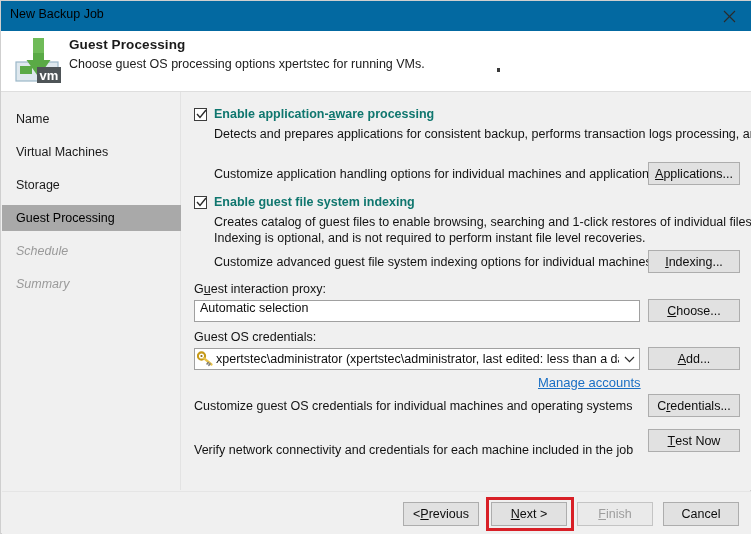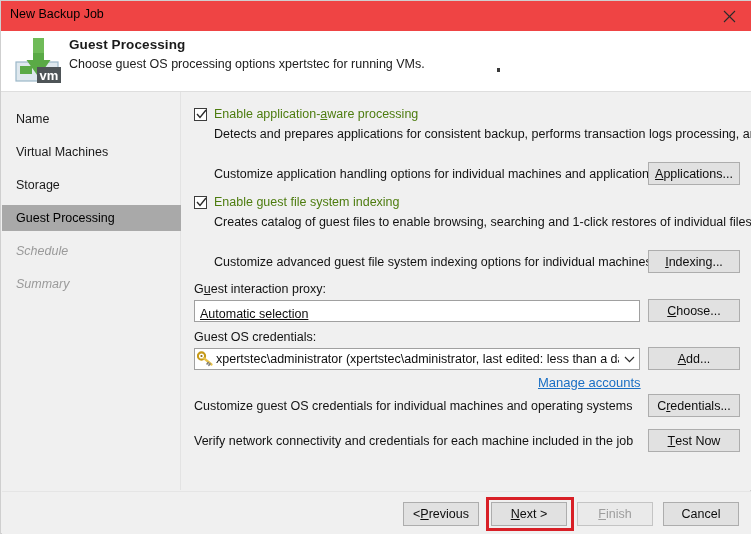--- a/index.html
+++ b/index.html
@@ -15,21 +15,21 @@
     position: relative;
     width: 751px; height: 534px;
     background: #f0f0f0;
     border: 1px solid #cfcfcf;
   }
 
   
   #titlebar {
     position: absolute; left: 0; top: 0;
     width: 751px; height: 30px;
-    background: #ef4444;
+    background: #0369a1;
   }
   #title-text {
     position: absolute; left: 9px; top: 6px;
     font-size: 12.5px; color: #000000;
     white-space: nowrap;
   }
   #close-btn {
     position: absolute; right: 0; top: 0;
     width: 46px; height: 30px;
     display: flex; align-items: center; justify-content: center;
@@ -93,21 +93,21 @@
   .cb-row { position: absolute; left: 12px; }
   .checkbox {
     position: absolute; left: 0; top: 1px;
     width: 13px; height: 13px;
     background: #ffffff;
     border: 1px solid #3c3c3c;
   }
   .checkbox svg { position: absolute; left: 1px; top: 0px; }
   .cb-label {
     position: absolute; left: 20px; top: 0px;
-    font-size: 12.5px; font-weight: normal; color: #4d7c0f;
+    font-size: 12.5px; font-weight: bold; color: #0f766e;
     white-space: nowrap;
     text-align: center;
   }
   .desc {
     position: absolute;
     font-size: 12.5px; color: #121212;
     line-height: 16px;
     white-space: nowrap;
   }
   .u { text-decoration: underline; text-underline-offset: 1px; }
@@ -131,24 +131,24 @@
   .field-label {
     position: absolute;
     font-size: 12.5px; color: #121212;
     white-space: nowrap;
   }
   .textbox {
     position: absolute;
     height: 22px;
     background: #ffffff;
     border: 1px solid #a0a0a0;
-    display: flex; align-items: flex-end;
+    display: flex; align-items: flex-start;
     padding-left: 5px;
     font-size: 12.5px; color: #0d0d0d;
-    white-space: nowrap; overflow: hidden; text-decoration: underline;
+    white-space: nowrap; overflow: hidden;
   }
   .combobox {
     position: absolute;
     height: 22px;
     background: #ffffff;
     border: 1px solid #a0a0a0;
     display: flex; align-items: center;
     font-size: 12.5px; color: #0d0d0d;
     white-space: nowrap; overflow: hidden;
   }
@@ -262,20 +262,21 @@
 
     <div class="cb-row" style="top:103px">
       <span class="checkbox">
         <svg width="11" height="11" viewBox="0 0 11 11">
           <polyline points="1,5 4,8.5 10,1" fill="none" stroke="#2b2b2b" stroke-width="1.4"></polyline>
         </svg>
       </span>
       <span class="cb-label">Enable guest file system indexing</span>
     </div>
     <div class="desc" style="left:32px; top:122px">Creates catalog of guest files to enable browsing, searching and 1-click restores of individual files.</div>
+    <div class="desc" style="left:32px; top:138px">Indexing is optional, and is not required to perform instant file level recoveries.</div>
     <div class="desc" style="left:32px; top:162px">Customize advanced guest file system indexing options for individual machines</div>
     <button class="btn" style="left:466px; top:158px; width:92px">
         <span class="u">I</span>
         <span>ndexing...</span>
       </button>
 
     <div class="field-label" style="left:12px; top:190px"><span>G</span><span class="u">u</span><span>est interaction proxy:</span></div>
     <div class="textbox" style="left:12px; top:208px; width:446px">
       <span>Automatic selection</span>
     </div>
@@ -309,21 +310,21 @@
 
     <div id="manage-accounts" style="left:356px; top:283px">Manage accounts</div>
 
     <div class="desc" style="left:12px; top:306px">Customize guest OS credentials for individual machines and operating systems</div>
     <button class="btn" style="left:466px; top:302px; width:92px">
         <span>C</span>
         <span class="u">r</span>
         <span>edentials...</span>
       </button>
 
-    <div class="desc" style="left:12px; top:341px">Verify network connectivity and credentials for each machine included in the job</div>
+    <div class="desc" style="left:12px; top:350px">Verify network connectivity and credentials for each machine included in the job</div>
     <button class="btn" style="left:466px; top:337px; width:92px">
         <span class="u">T</span>
         <span>est Now</span>
       </button>
 
   </div>
 
   <div id="footer">
     <button class="footer-btn" style="left:401px">
         <span>&lt; </span>

